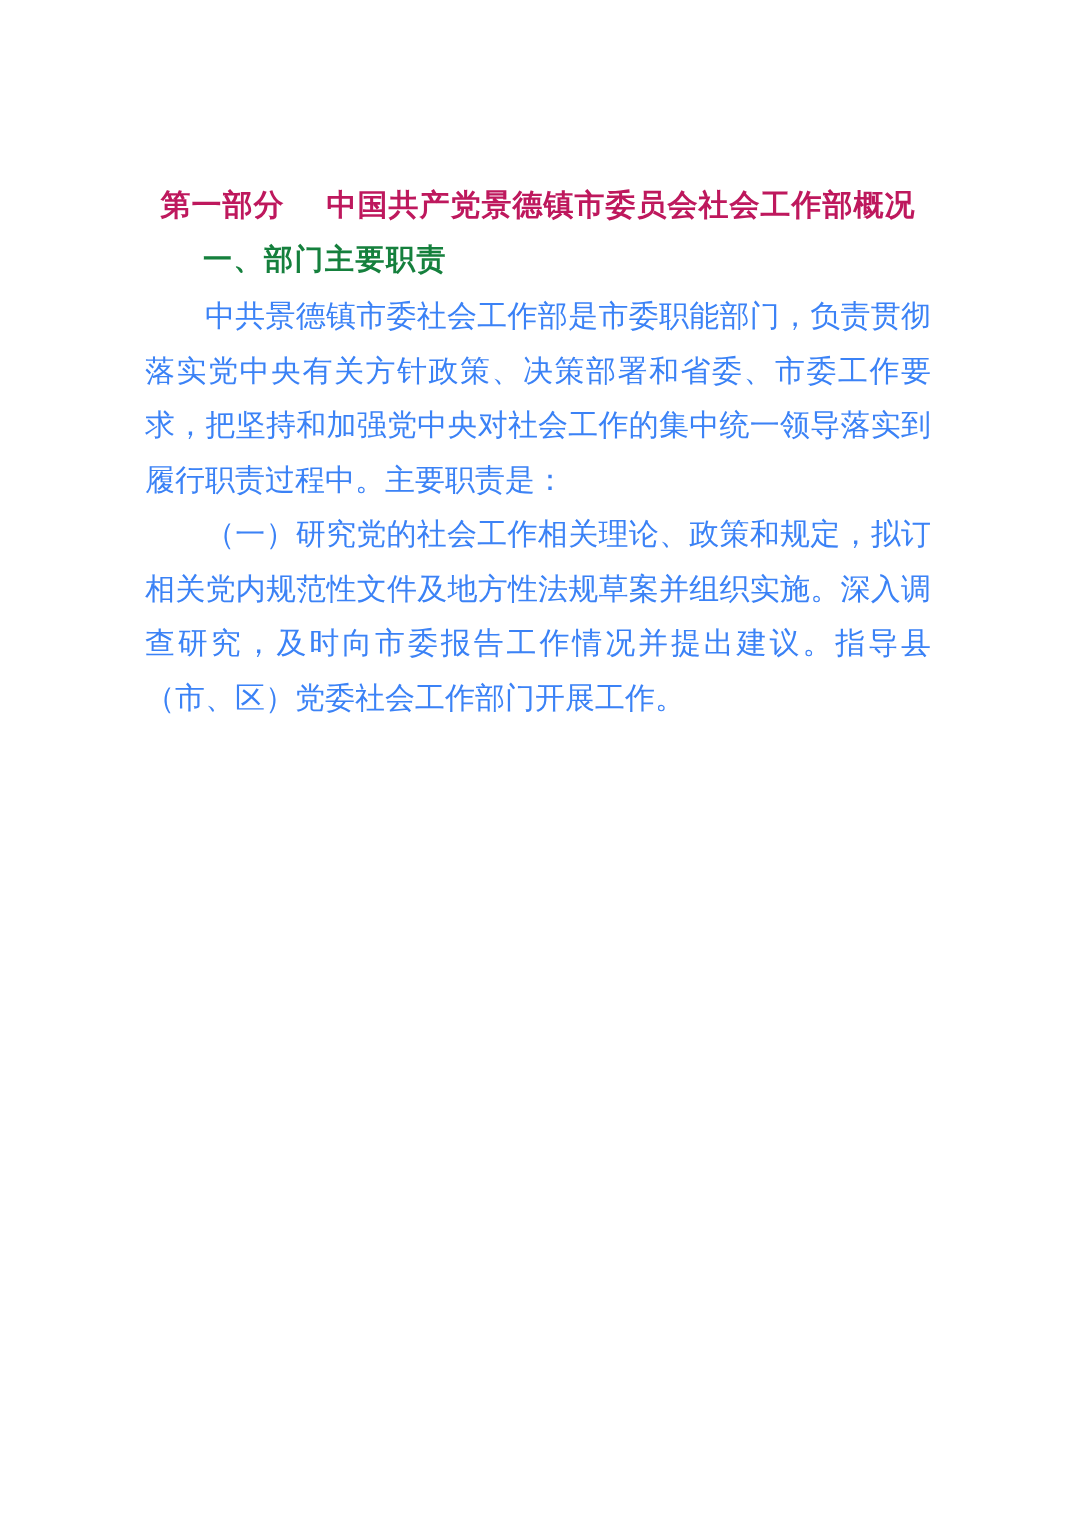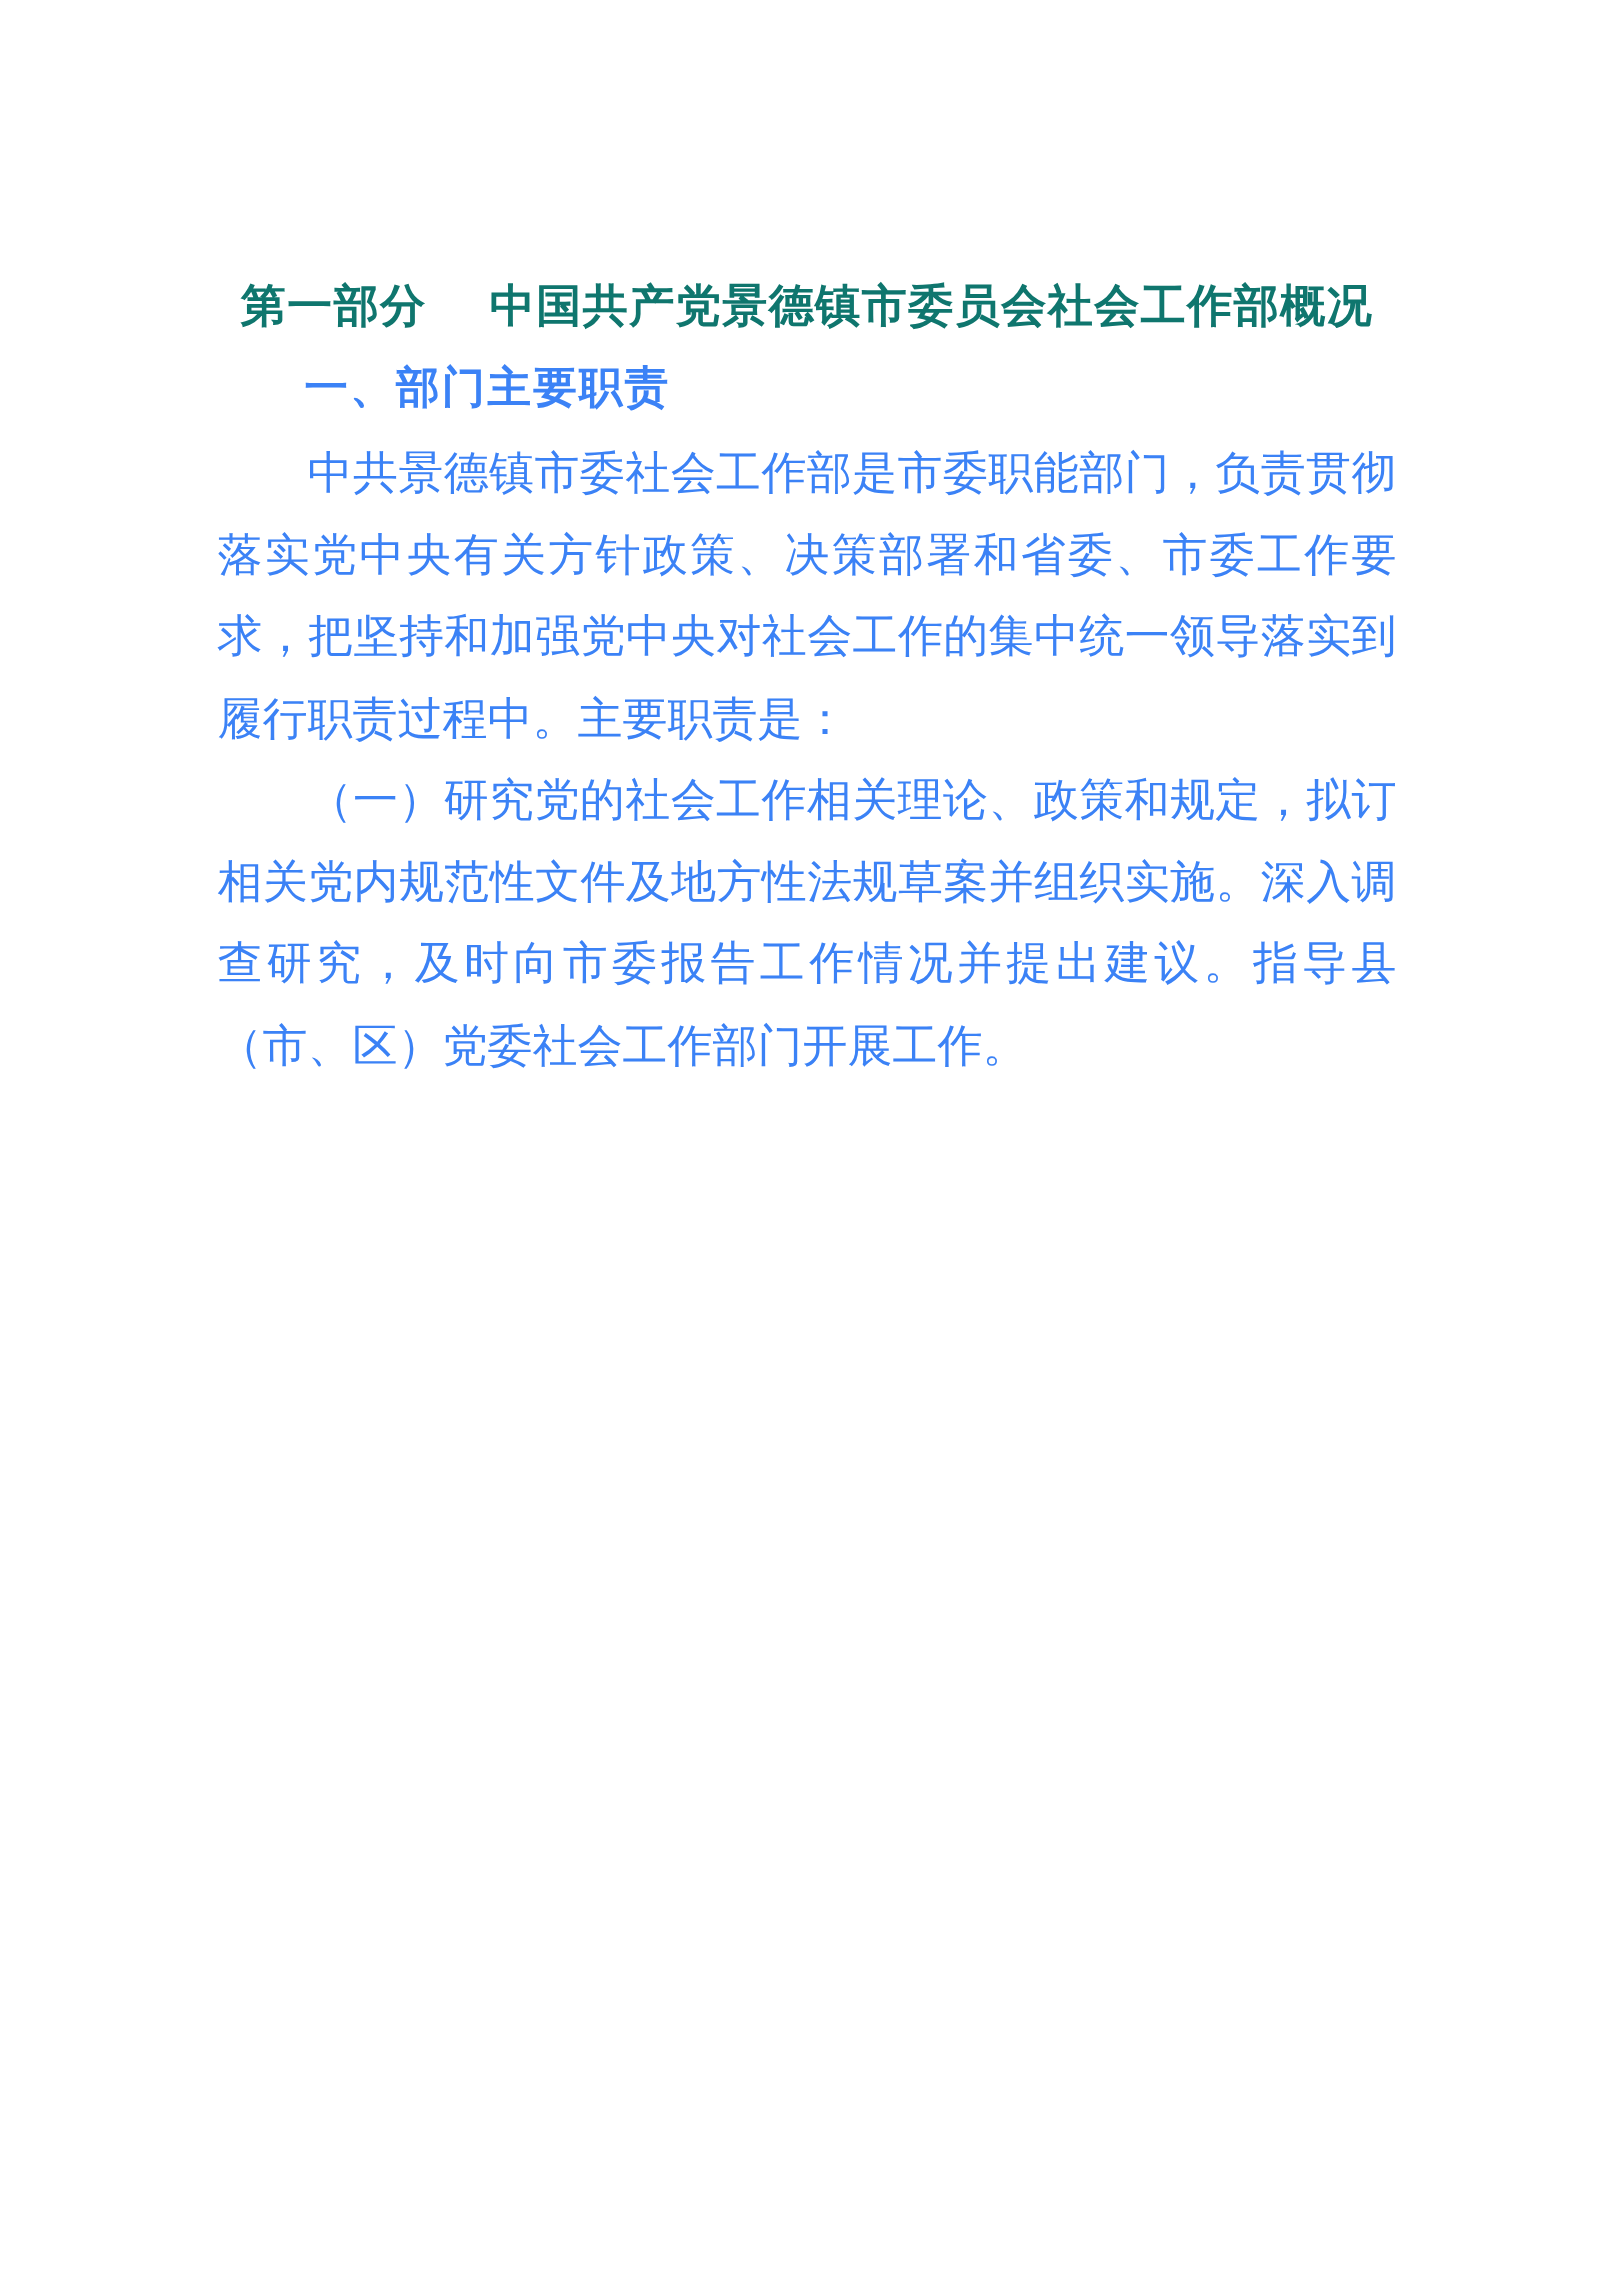--- a/index.html
+++ b/index.html
@@ -19,37 +19,37 @@
     position: absolute;
     top: 186px;
     left: 145px;
     width: 786px;
     margin: 0;
     text-align: center;
     font-family: "Liberation Serif", "DejaVu Serif", serif;
     font-weight: 700;
     font-size: 30px;
     line-height: 38px;
-    color: #0f766e;
+    color: #be185d;
     white-space: nowrap;
     letter-spacing: 1px;
   }
   .doc-title .title-part {
     margin-right: 42px;
   }
   .section-heading {
     position: absolute;
     top: 241px;
     left: 203px;
     margin: 0;
     font-family: "Liberation Sans", "DejaVu Sans", sans-serif;
     font-weight: 700;
     font-size: 29px;
     line-height: 36px;
-    color: #3b82f6;
+    color: #15803d;
     letter-spacing: 1.5px;
     white-space: nowrap;
   }
   .doc-body {
     position: absolute;
     top: 289px;
     left: 145px;
     width: 786px;
     font-family: "Liberation Serif", "DejaVu Serif", serif;
     font-weight: 400;

